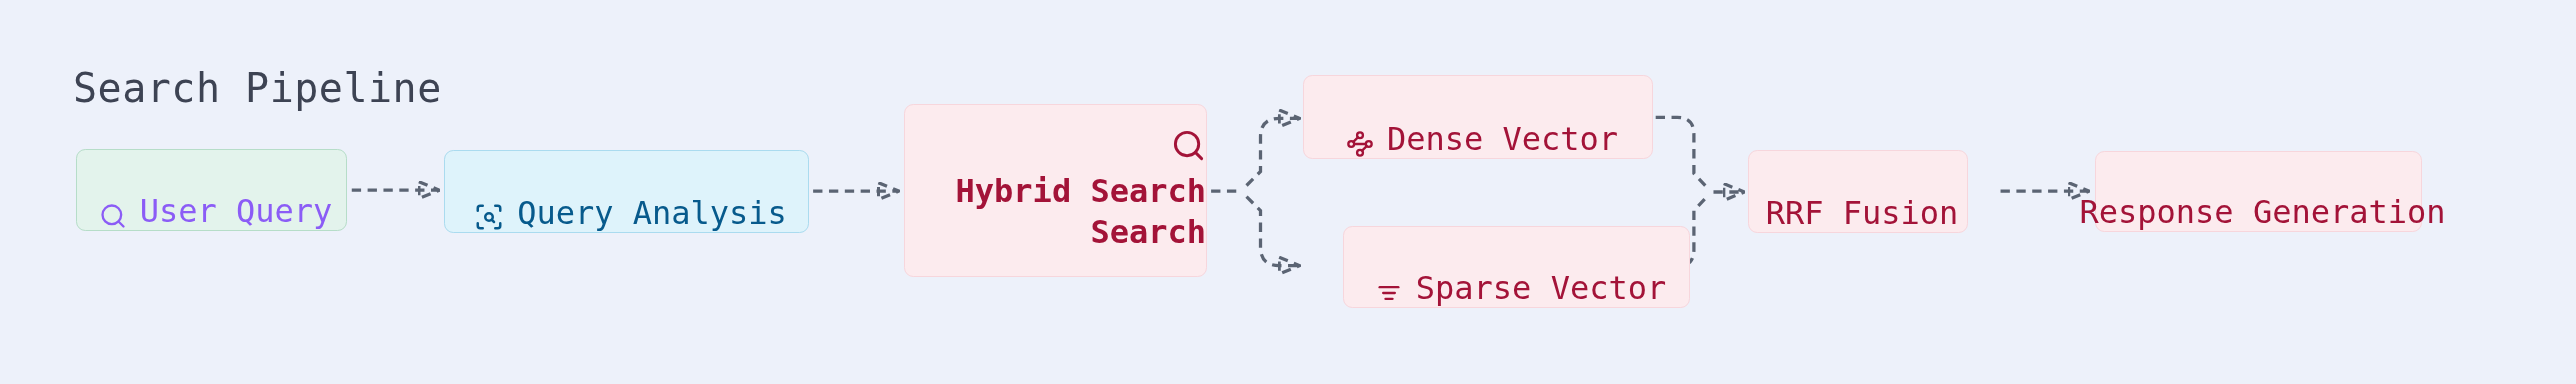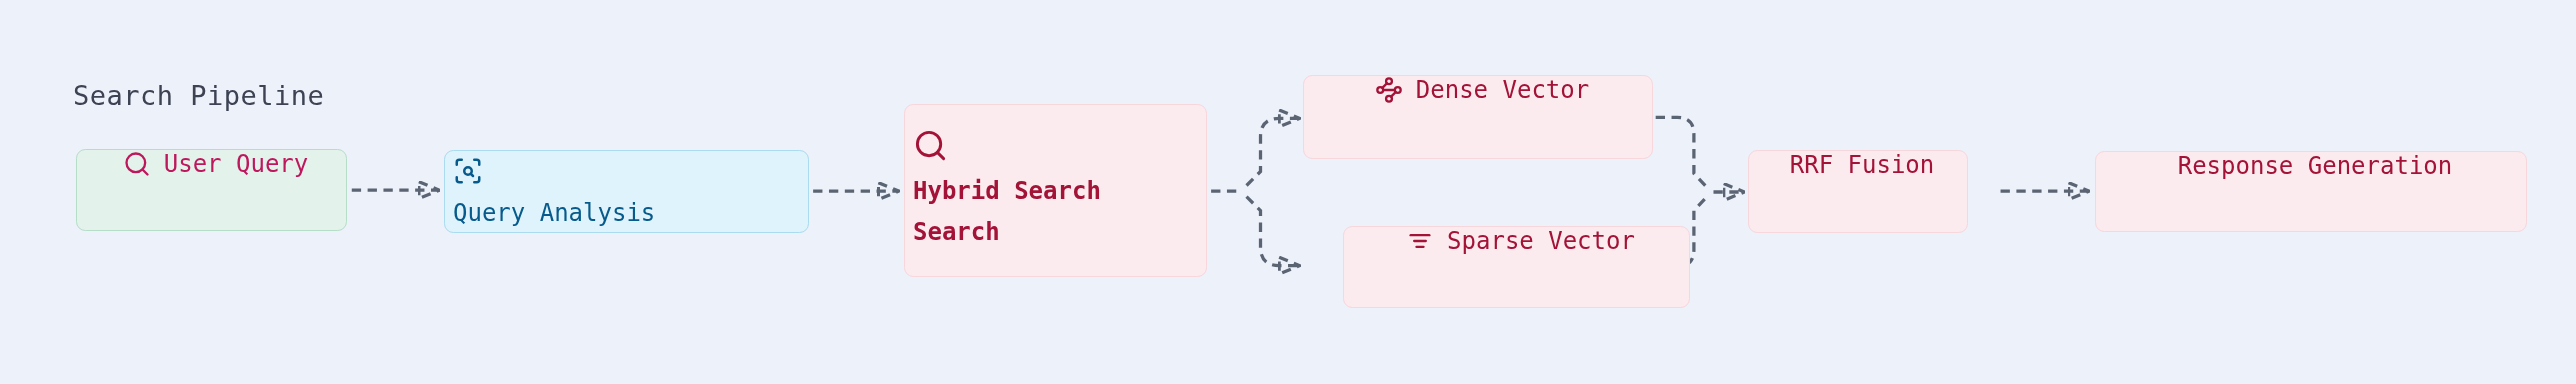--- a/index.html
+++ b/index.html
@@ -8,39 +8,39 @@
     font-family: "DejaVu Sans Mono", "Liberation Mono", monospace;
     overflow: hidden;
   }
   .canvas {
     position: relative;
     width: 2576px; height: 384px;
     background: #edf1fa;
   }
   .diagram-title {
     position: absolute;
-    left: 73px; top: 80px;
-    font-size: 27px;
+    left: 73px; top: 65px;
+    font-size: 40px;
     color: #3d4353;
     letter-spacing: 0.5px;
     white-space: nowrap;
   }
   .node {
     position: absolute;
     display: flex;
-    align-items: flex-start;
+    align-items: flex-end;
     justify-content: center;
     gap: 13px;
     border-radius: 9.3px;
-    font-size: 24px;
+    font-size: 32px;
     white-space: nowrap;
     box-sizing: border-box;
     padding-left: 8px;
   }
-  .node.green { background: #e3f3ec; border: 1.9px solid #b6ddc8; color: #be185d; }
+  .node.green { background: #e3f3ec; border: 1.9px solid #b6ddc8; color: #8b5cf6; }
   .node.blue  { background: #def3fb; border: 1.9px solid #aadbef; color: #075a8c; }
   .node.pink  { background: #fcebee; border: 1.9px solid #f7d6dc; color: #a31338; }
   .node .icon { display: inline-flex; flex: 0 0 auto; }
   .node .icon svg { display: block; }
   .node-stacked {
     flex-direction: column;
     gap: 0;
   }
   .node-stacked .icon { margin-bottom: 7.5px; }
   .node-stacked .line { line-height: 41px; }
@@ -83,21 +83,21 @@
   <div class="node green" style="left:76px; top:149px; width:271px; height:82px;">
     <span class="icon">
       <svg width="28" height="28" viewBox="0 0 24 24" fill="none" stroke="currentColor" stroke-width="2" stroke-linecap="round" stroke-linejoin="round">
         <circle cx="11" cy="11" r="8"></circle>
           <path d="m21 21-4.3-4.3"></path>
       </svg>
     </span>
     <span>User Query</span>
   </div>
 
-  <div class="node blue" style="left:444px; top:150px; width:365px; height:83px;flex-direction:column;">
+  <div class="node blue" style="left:444px; top:150px; width:365px; height:83px;">
     <span class="icon">
       <svg width="30" height="30" viewBox="0 0 24 24" fill="none" stroke="currentColor" stroke-width="2" stroke-linecap="round" stroke-linejoin="round">
         <path d="M3 7V5a2 2 0 0 1 2-2h2"></path>
         <path d="M17 3h2a2 2 0 0 1 2 2v2"></path>
         <path d="M21 17v2a2 2 0 0 1-2 2h-2"></path>
         <path d="M7 21H5a2 2 0 0 1-2-2v-2"></path>
         <circle cx="12" cy="12" r="3"></circle>
         <path d="m16 16-1.9-1.9"></path>
       </svg>
     </span>
@@ -138,18 +138,18 @@
         <path d="M9 17h6"></path>
       </svg>
     </span>
     <span>Sparse Vector</span>
   </div>
 
   <div class="node pink" style="left:1748px; top:150px; width:220px; height:83px;">
     <span>RRF Fusion</span>
   </div>
 
-  <div class="node pink" style="left:2095px; top:151px; width:432px; height:81px;">
+  <div class="node pink" style="left:2095px; top:151px; width:327px; height:81px;">
     <span>Response Generation</span>
   </div>
 
 </div>
 
 
 </body></html>

